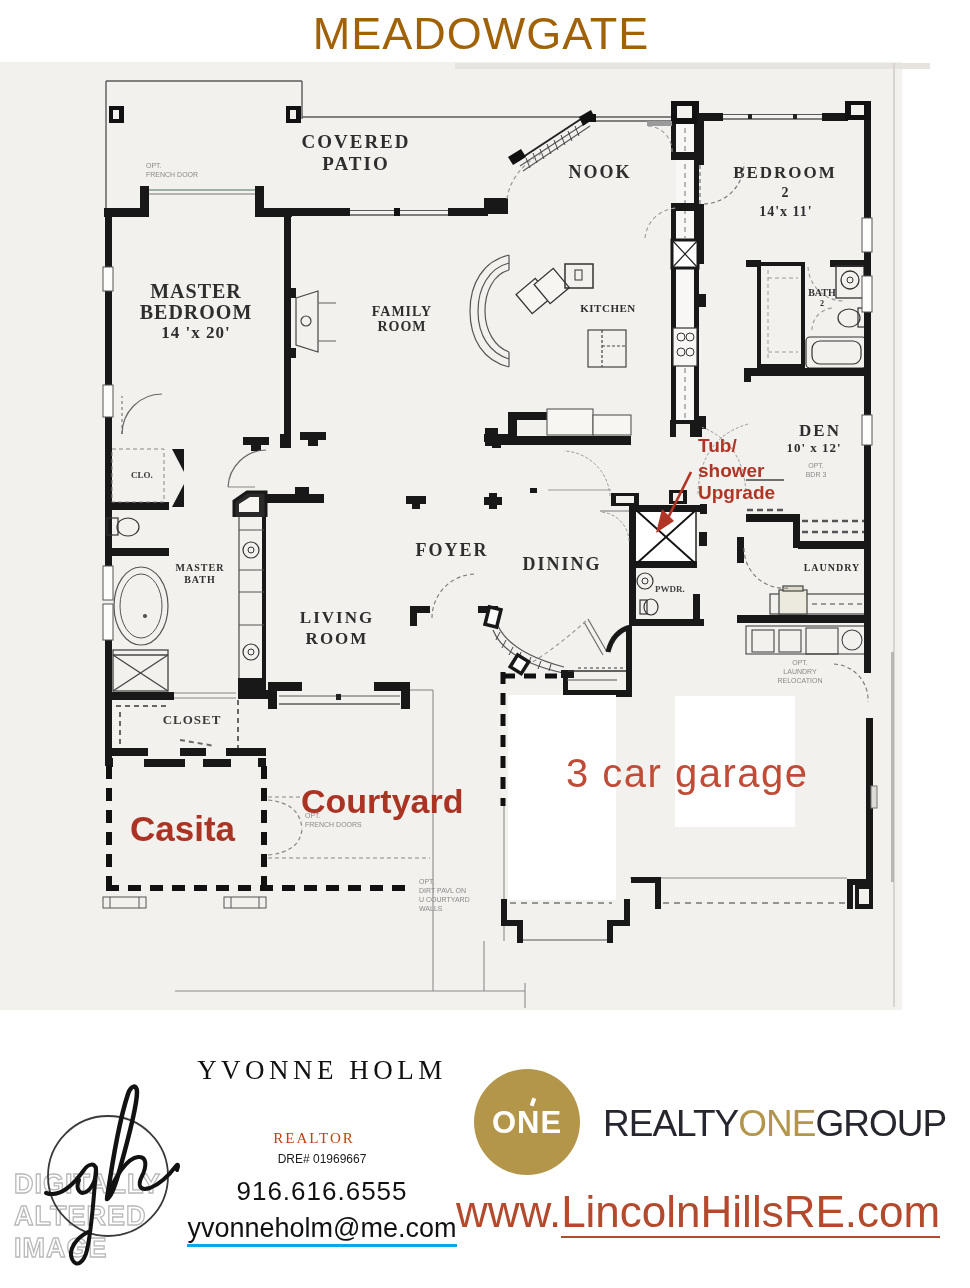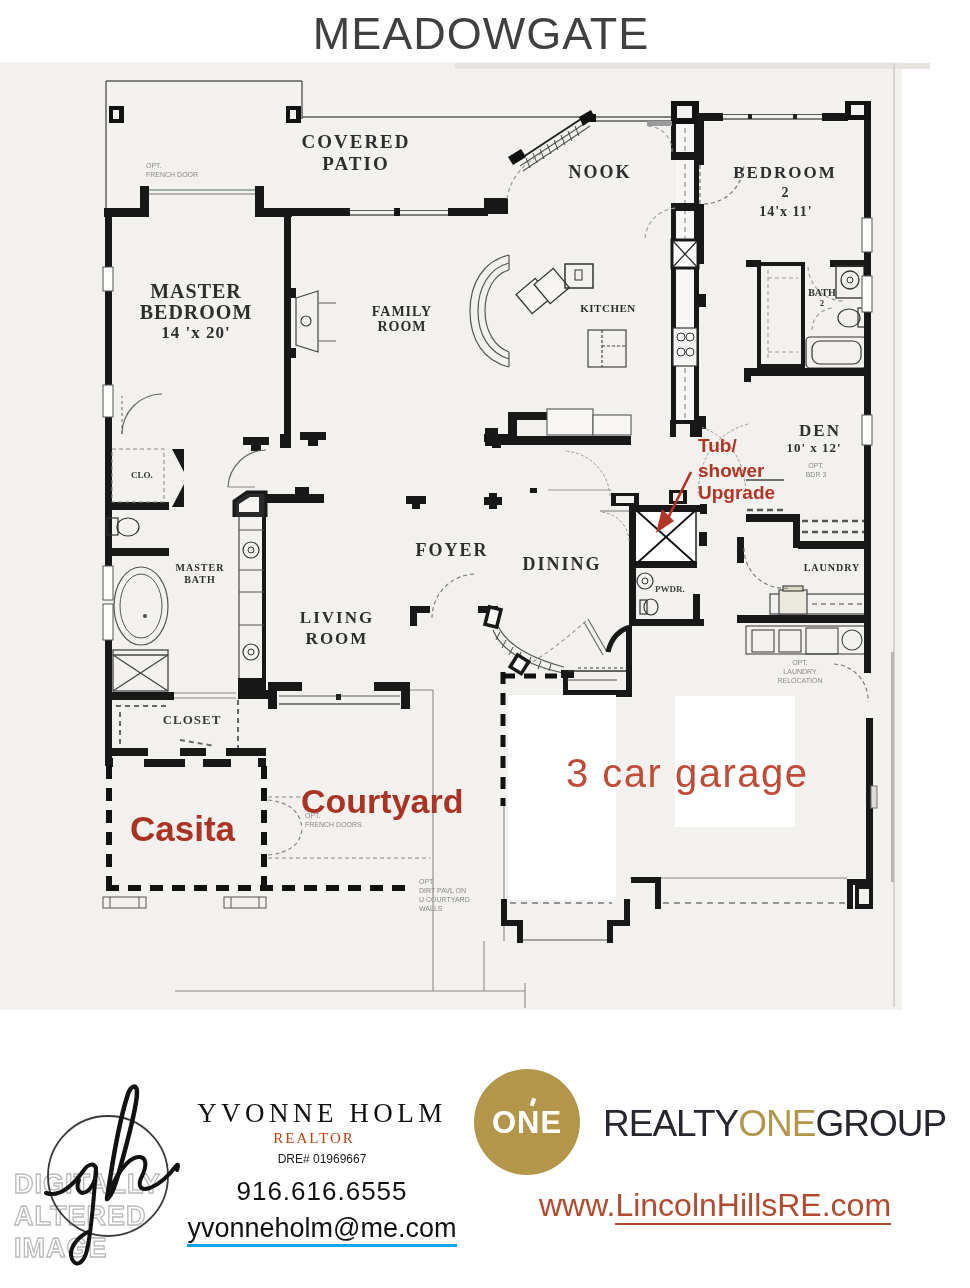--- a/index.html
+++ b/index.html
@@ -2,21 +2,21 @@
 <html><head>
 <meta charset="utf-8">
 <style>
   html,body{margin:0;padding:0;}
   body{width:970px;height:1288px;background:#ffffff;font-family:"Liberation Sans", sans-serif;position:relative;overflow:hidden;}
   .abs{position:absolute;}
 </style>
 </head>
 <body>
 
-<div class="abs" style="left:0;top:8px;width:962px;text-align:center;font-size:45px;letter-spacing:1px;color:#404040;">MEADOWGATE</div>
+<div class="abs" style="left:0;top:8px;width:962px;text-align:center;font-size:45px;letter-spacing:1px;color:#a16207;">MEADOWGATE</div>
 
 <svg class="abs" style="left:0;top:0;filter:blur(0.35px);" width="970" height="1050" viewBox="0 0 970 1050">
 
 <g>
       <rect x="0" y="62" width="902" height="948" fill="#f3f1ee"></rect>
 <rect x="455" y="63" width="475" height="6" fill="#e7e4e0"></rect>
 <rect x="893" y="63" width="2" height="944" fill="#d8d5d0"></rect>
 <rect x="891" y="652" width="3" height="230" fill="#b9b6b1"></rect>
     </g>
 
@@ -751,21 +751,21 @@
     </g>
 
 <g stroke="#121212" fill="none" stroke-linecap="round">
 <path d="M26,130 C40,135 54,121 64,107 C68,101 75,99 76,106 C77,113 73,125 66,129 C60,132 55,126 59,117" stroke-width="4"></path>
 <path d="M76,105 C74,133 72,165 67,187 C64,200 56,205 52,196 C48,187 56,175 68,169" stroke-width="4"></path>
 <path d="M87,136 C92,101 100,55 108,31 C111,22 117,21 117,29 C117,41 108,77 99,109 C94,127 90,135 87,136" stroke-width="4.5"></path>
 <path d="M87,134 C96,111 108,95 118,94 C127,93 127,103 122,113 C117,123 120,128 130,125 C140,121 150,111 156,103 C158,100 159,103 157,107" stroke-width="4"></path>
 </g>
 </svg>
 
-<div class="abs" style="left:92px;top:1098px;width:460px;text-align:center;font-family:'Liberation Serif',serif;font-size:27px;letter-spacing:4.5px;color:#101010;">YVONNE HOLM</div>
+<div class="abs" style="left:92px;top:1055px;width:460px;text-align:center;font-family:'Liberation Serif',serif;font-size:27px;letter-spacing:4.5px;color:#101010;">YVONNE HOLM</div>
 
 <div class="abs" style="left:84px;top:1130px;width:460px;text-align:center;font-family:'Liberation Serif',serif;font-size:15px;letter-spacing:2px;color:#c2410c;">REALTOR</div>
 
 <div class="abs" style="left:92px;top:1152px;width:460px;text-align:center;font-size:12px;color:#1a1a1a;">DRE# 01969667</div>
 
 <div class="abs" style="left:92px;top:1176px;width:460px;text-align:center;font-size:26px;letter-spacing:1px;color:#111;">916.616.6555</div>
 
 <div class="abs" style="left:92px;top:1213px;width:460px;text-align:center;font-size:27px;letter-spacing:0px;color:#111;"><span style="border-bottom:3px solid #0ea5e9;padding-bottom:1px;">yvonneholm@me.com</span></div>
 
 <svg class="abs" style="left:468px;top:1064px;" width="120" height="120" viewBox="0 0 120 120">
@@ -775,13 +775,13 @@
     </g>
 
 <g fill="#ffffff" font-family="Liberation Sans, sans-serif" font-weight="bold">
       <text x="59" y="69" font-size="31" text-anchor="middle" letter-spacing="1">ONE</text>
       <rect x="63" y="34" width="4" height="8" transform="rotate(20 65 38)"></rect>
     </g>
 </svg>
 
 <div class="abs" style="left:591px;top:1103px;font-size:37px;color:#26262e;letter-spacing:-1px;margin-left:12px;"><span>REALTY</span><span style="color:#b3964a;">ONE</span><span>GROUP</span></div>
 
-<div class="abs" style="left:480px;top:1187px;width:470px;text-align:center;font-size:32px;color:#b34a2e;"><span>www.</span><span style="border-bottom:2px solid #b34a2e;padding-bottom:0px;">LincolnHillsRE.com</span></div>
+<div class="abs" style="left:456px;top:1187px;width:470px;text-align:center;font-size:44px;color:#b34a2e;"><span>www.</span><span style="border-bottom:2px solid #b34a2e;padding-bottom:0px;">LincolnHillsRE.com</span></div>
 
 </body></html>

